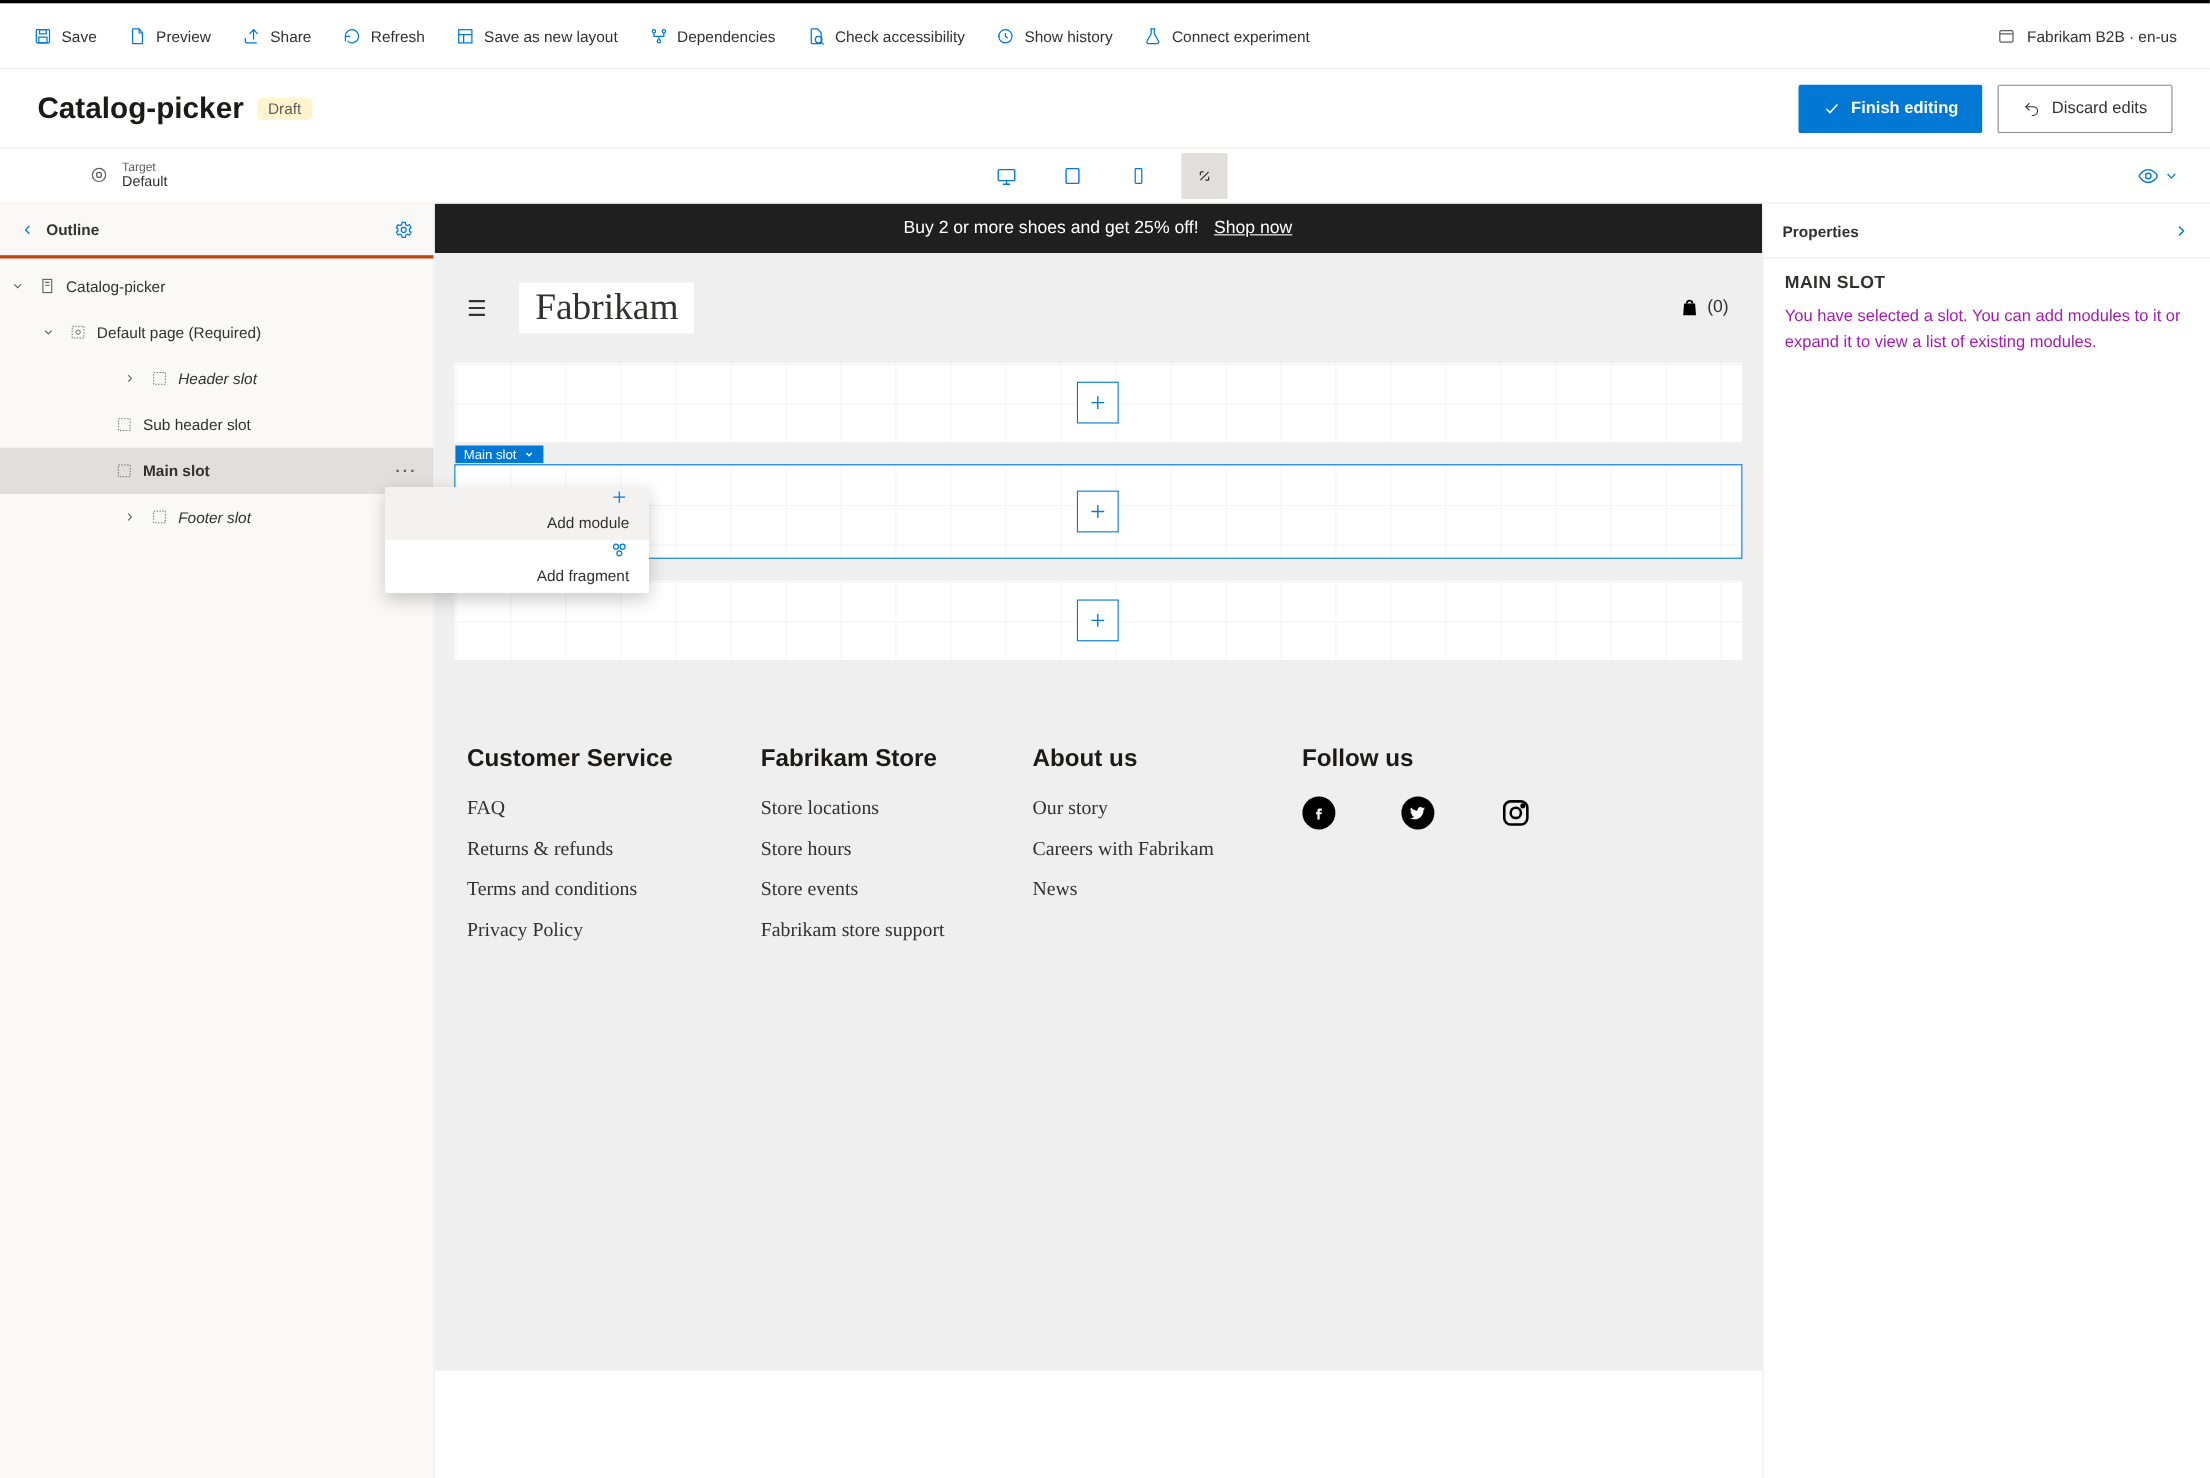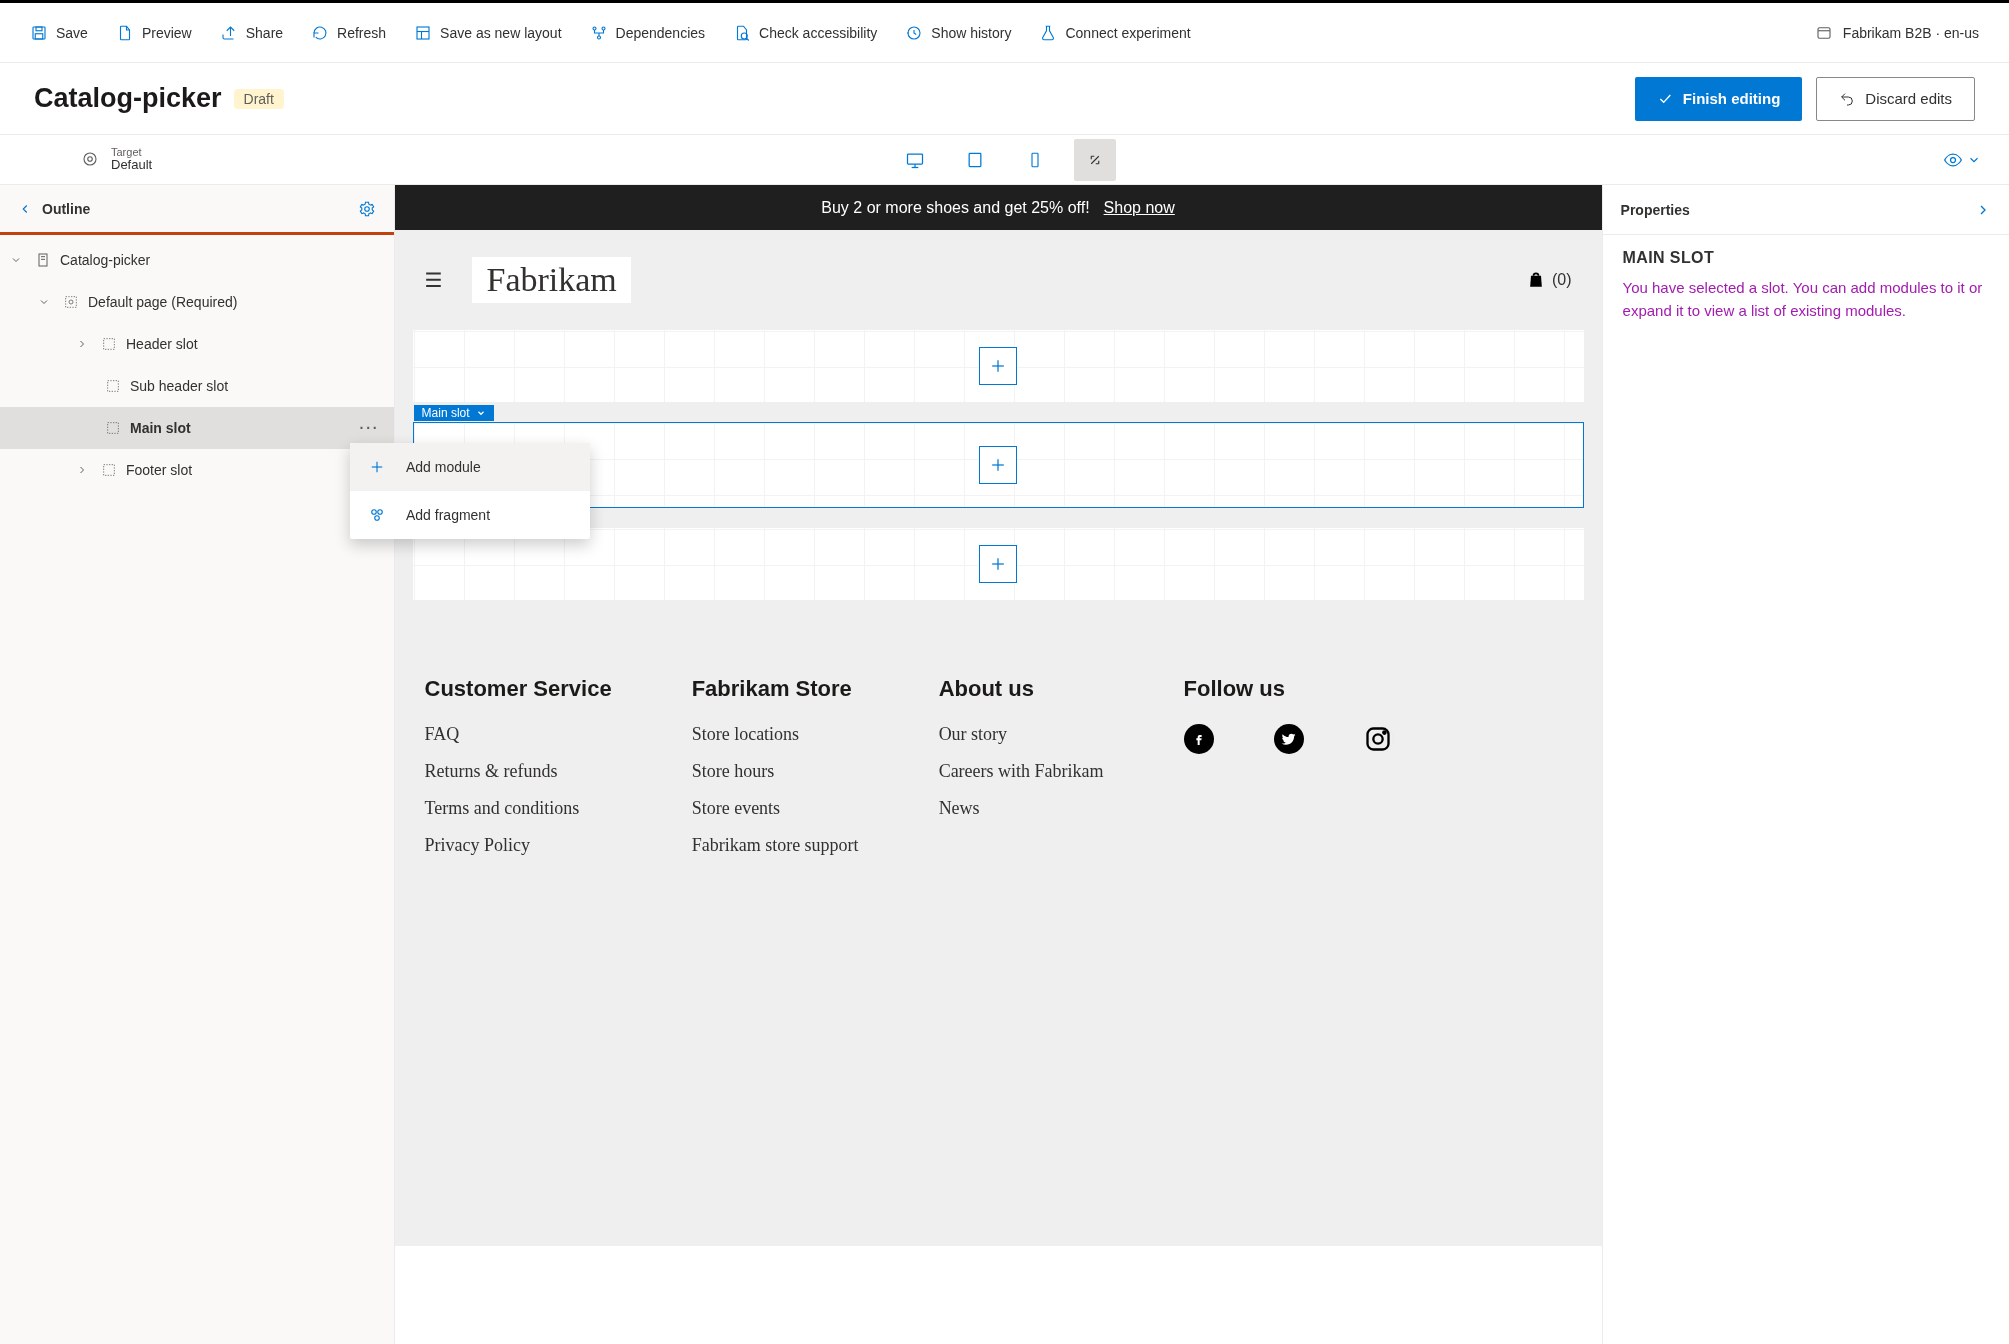--- a/index.html
+++ b/index.html
@@ -34,28 +34,28 @@
   .main { flex:1; display:flex; min-height:0;}
   
   .outline { width:397px; border-right:1px solid #edebe9; background:#faf9f8; display:flex; flex-direction:column; position:relative;}
   .outline-header { height:50px; border-bottom:3px solid #c2410c; display:flex; align-items:center; justify-content:space-between; padding:0 18px; font-weight:600; color:#323130;}
   .outline-header-left { display:flex; align-items:center; gap:10px; color:#323130;}
   .outline-tree { padding-top:4px; font-size:14px; }
   .tree-row { display:flex; align-items:center; height:42px; gap:8px; cursor:pointer; user-select:none; padding-right:14px; position:relative;}
   .tree-row.selected { background:#e1dfdd; font-weight:600;}
   .tree-indent-0 { padding-left:6px;}
   .tree-indent-1 { padding-left:34px;}
-  .tree-indent-2 { padding-left:72px;}
+  .tree-indent-2 { padding-left:108px;font-style:italic;}
   .tree-indent-3 { padding-left:104px;}
   .chev { width:20px; display:flex; justify-content:center; color:#605e5c;}
   .slot-icon { width:18px; height:18px; display:flex; align-items:center; justify-content:center;}
   .row-more { margin-left:auto; color:#605e5c; font-size:14px; letter-spacing:2px;}
   
   .context-menu { position:absolute; top:420px; left:350px; width:240px; background:#fff; box-shadow:0 6px 16px rgba(0,0,0,0.2); border-radius:2px; z-index:50;}
-  .menu-item { display:flex; align-items:center; gap:20px; height:48px; padding:0 18px; cursor:pointer; color:#323130;}
+  .menu-item { display:flex; align-items:flex-end; gap:6px; height:48px; padding:0 18px; cursor:pointer; color:#323130;flex-direction:column;}
   .menu-item.highlight { background:#f3f2f1;}
   .menu-item svg { color:#0078D4; width:18px; height:18px;}
   
   .canvas-wrap { flex:1; display:flex; flex-direction:column; background:#fff;}
   .canvas { flex:1; background:#fff; overflow:auto;}
   .canvas-inner { width:1207px; margin:0; background:#EFEFEF;}
   .promo-bar { background:#1f1f1f; height:45px; display:flex; align-items:center; justify-content:center; color:#fff; font-size:16px; gap:14px;}
   .promo-bar a { color:#fff; text-decoration:underline;}
   .site-header { height:100px; display:flex; align-items:center; padding:0 30px; justify-content:space-between;}
   .site-header-left { display:flex; align-items:center; gap:30px;}

